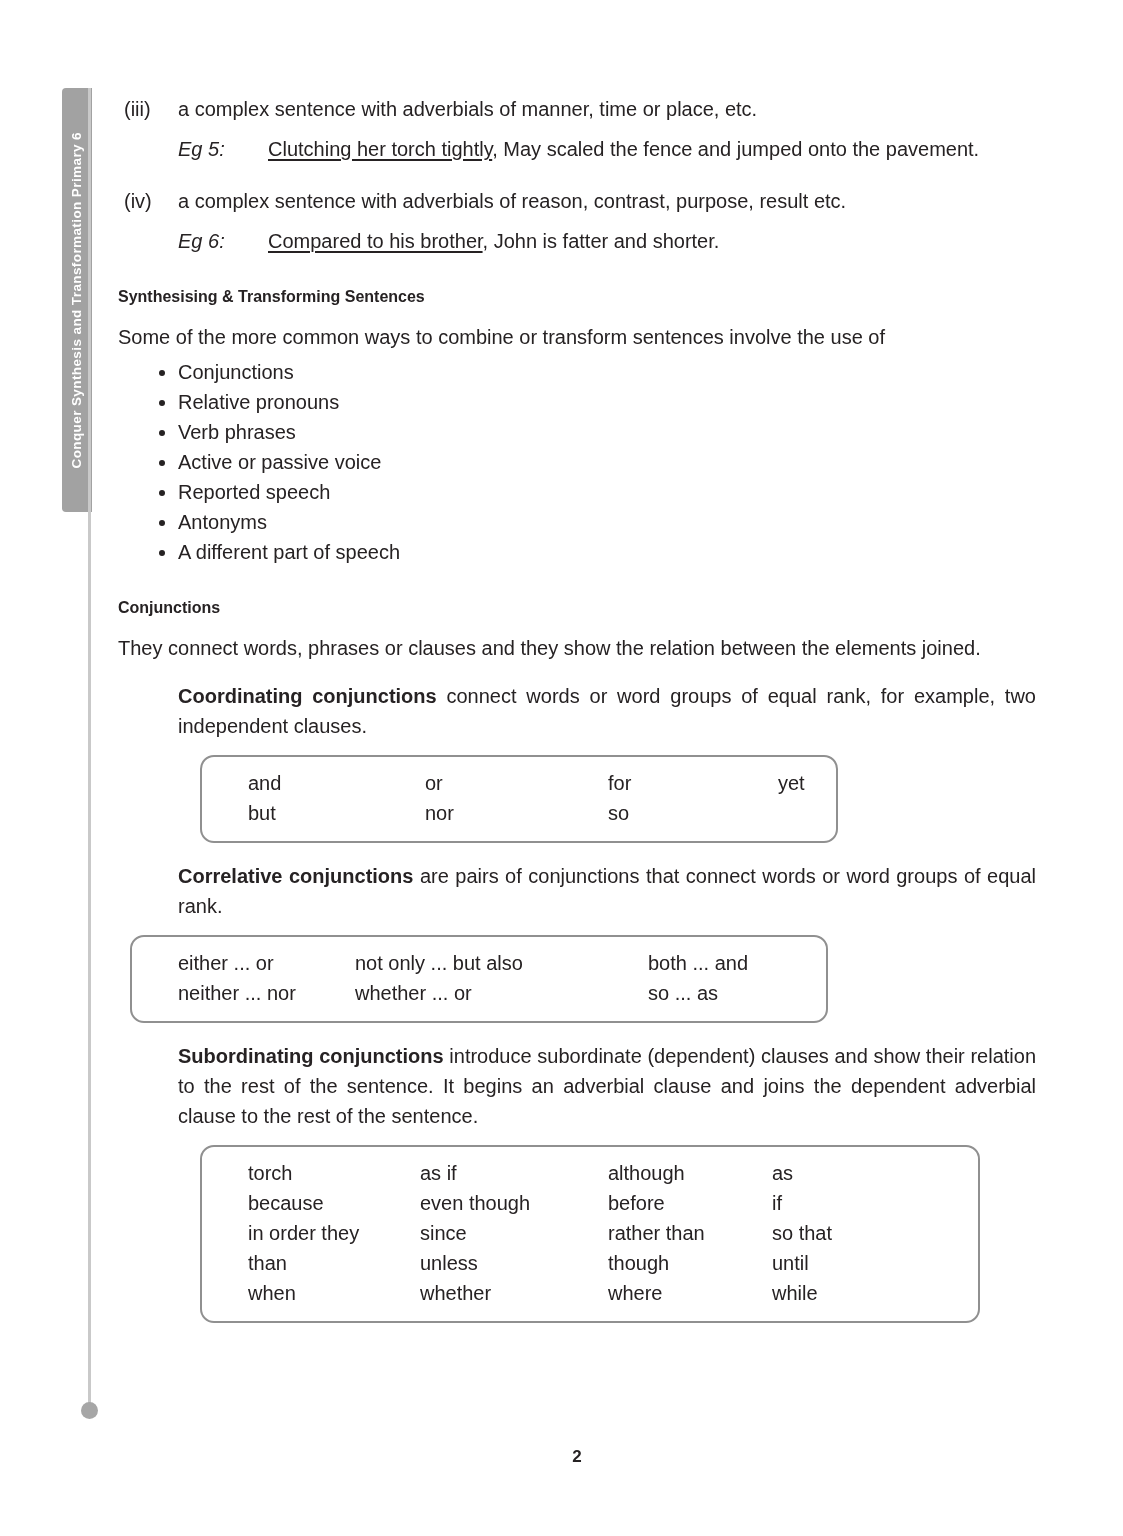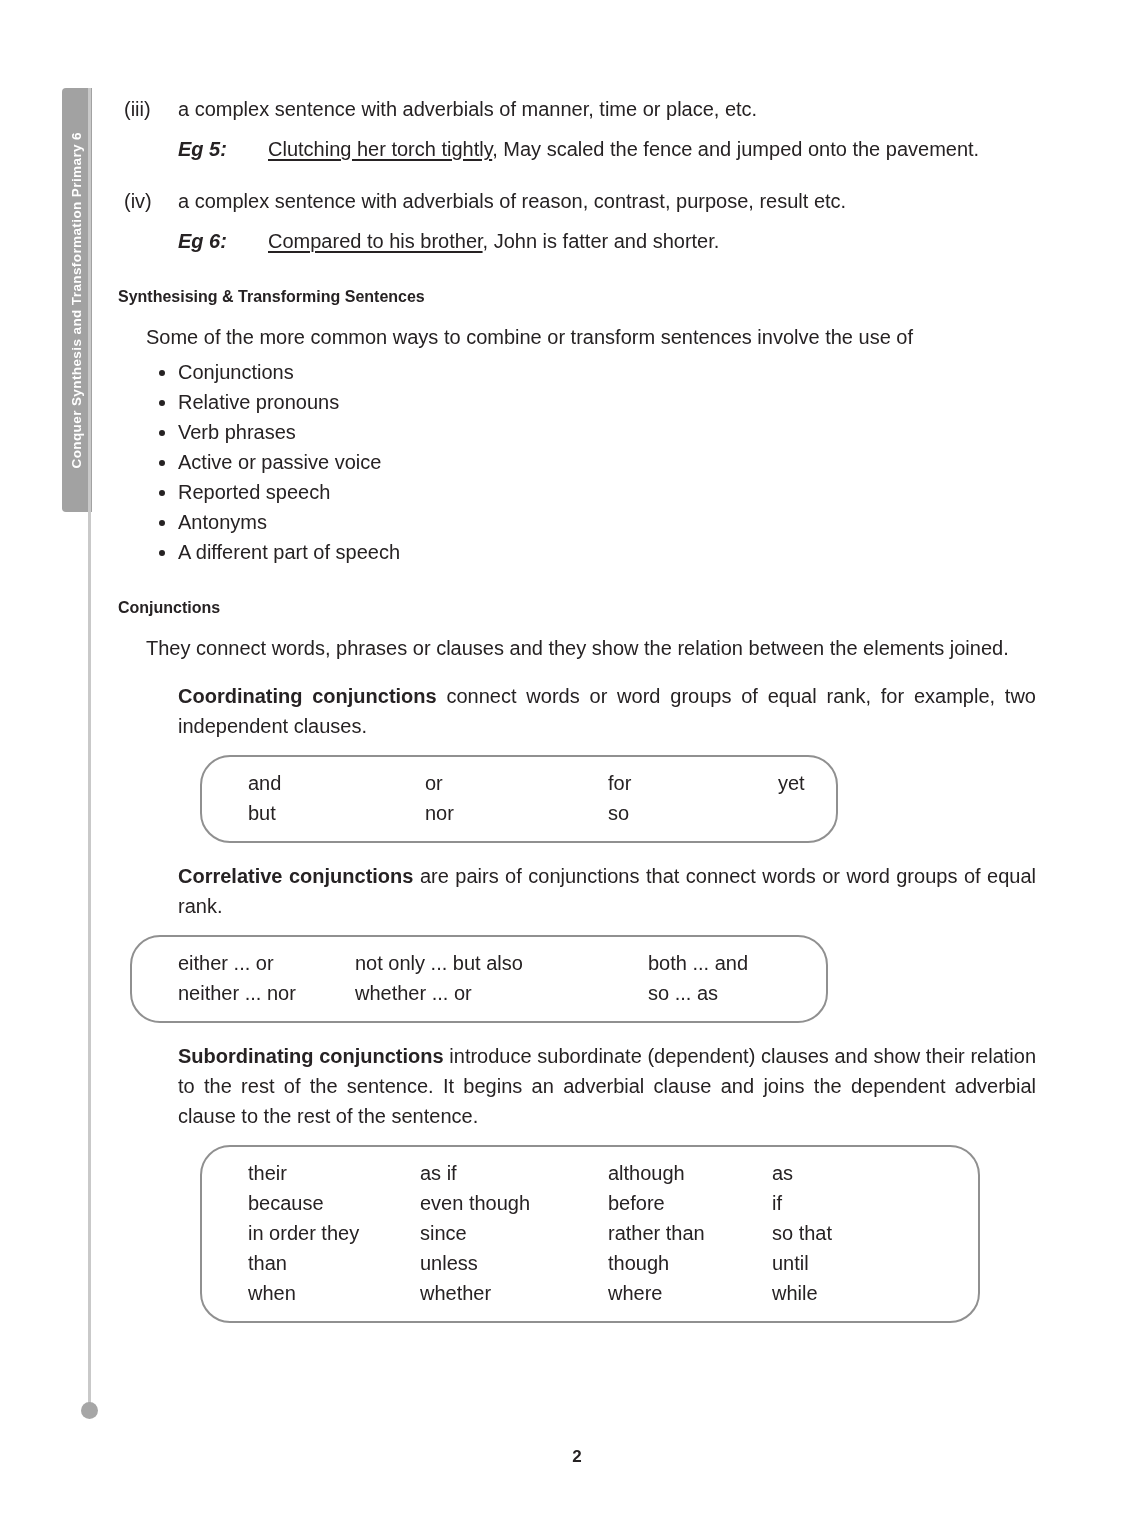--- a/index.html
+++ b/index.html
@@ -56,36 +56,36 @@
     left: 118px; top: 94px;
     width: 918px;
   }
 
   .item-row { display: grid; grid-template-columns: 60px 1fr; }
   .item-row .marker { padding-left: 6px; }
   .item-row.later { margin-top: 22px; }
   .item-text { text-align: justify; }
 
   .eg-row { display: grid; grid-template-columns: 90px 1fr; margin: 10px 0 0 60px; }
-  .eg-label { font-weight: bold; font-style: italic; }
+  .eg-label { font-weight: normal; font-style: italic; }
   .eg-text { text-align: justify; }
   .underlined { text-decoration: underline; text-underline-offset: 3px; }
 
   .heading { font-size: 16px; line-height: 30px; font-weight: bold; margin-top: 26px; }
-  .para { margin-top: 10px; text-align: justify; margin-left: 28px; }
+  .para { margin-top: 10px; text-align: justify; }
 
   .bullets { list-style: disc outside; margin-top: 5px; padding-left: 60px; }
   .bullets li { line-height: 30px; }
 
   .defpara { margin: 18px 0 0 60px; text-align: justify; }
   .term { font-weight: bold; }
 
   .cbox {
     border: 2px solid #909090;
-    border-radius: 30px;
+    border-radius: 14px;
     margin-top: 14px;
     margin-left: 82px;
     padding: 11px 20px 13px 46px;
     display: grid;
   }
   .cbox .cell { display: block; line-height: 30px; }
   .cbox1 { width: 638px; grid-template-columns: 177px 183px 170px 1fr; }
   .cbox2 { width: 698px; grid-template-columns: 177px 293px 1fr; margin-left: 12px; }
   .cbox3 { width: 780px; grid-template-columns: 172px 188px 164px 1fr; }
 
@@ -179,21 +179,21 @@
       <div class="col">
         <span class="cell">both ... and</span>
         <span class="cell">so ... as</span>
       </div>
     </div>
 
     <p class="defpara"><span class="term">Subordinating conjunctions</span><span> introduce subordinate (dependent) clauses and show their relation to the rest of the sentence. It begins an adverbial clause and joins the dependent adverbial clause to the rest of the sentence.</span></p>
 
     <div class="cbox cbox3">
       <div class="col">
-        <span class="cell">their</span>
+        <span class="cell">torch</span>
         <span class="cell">because</span>
         <span class="cell">in order they</span>
         <span class="cell">than</span>
         <span class="cell">when</span>
       </div>
       <div class="col">
         <span class="cell">as if</span>
         <span class="cell">even though</span>
         <span class="cell">since</span>
         <span class="cell">unless</span>

